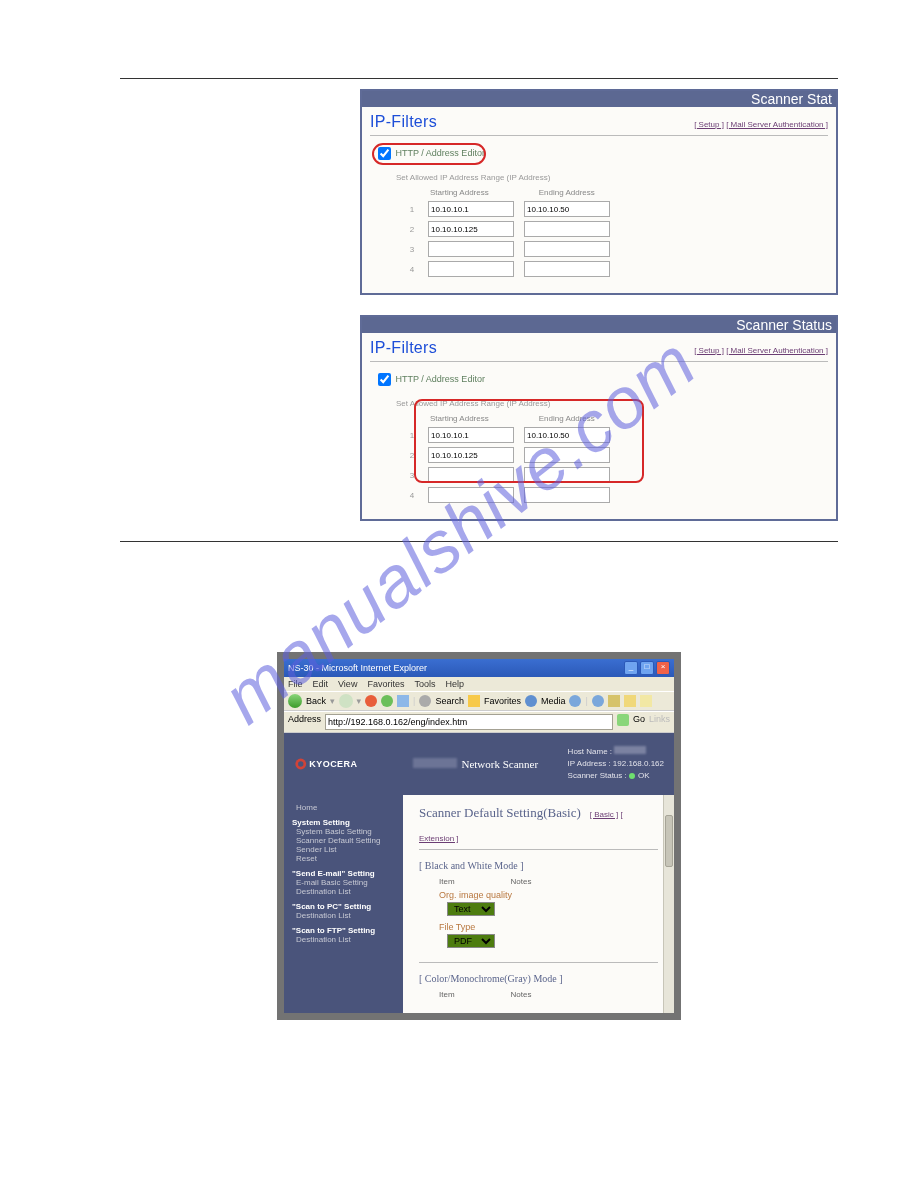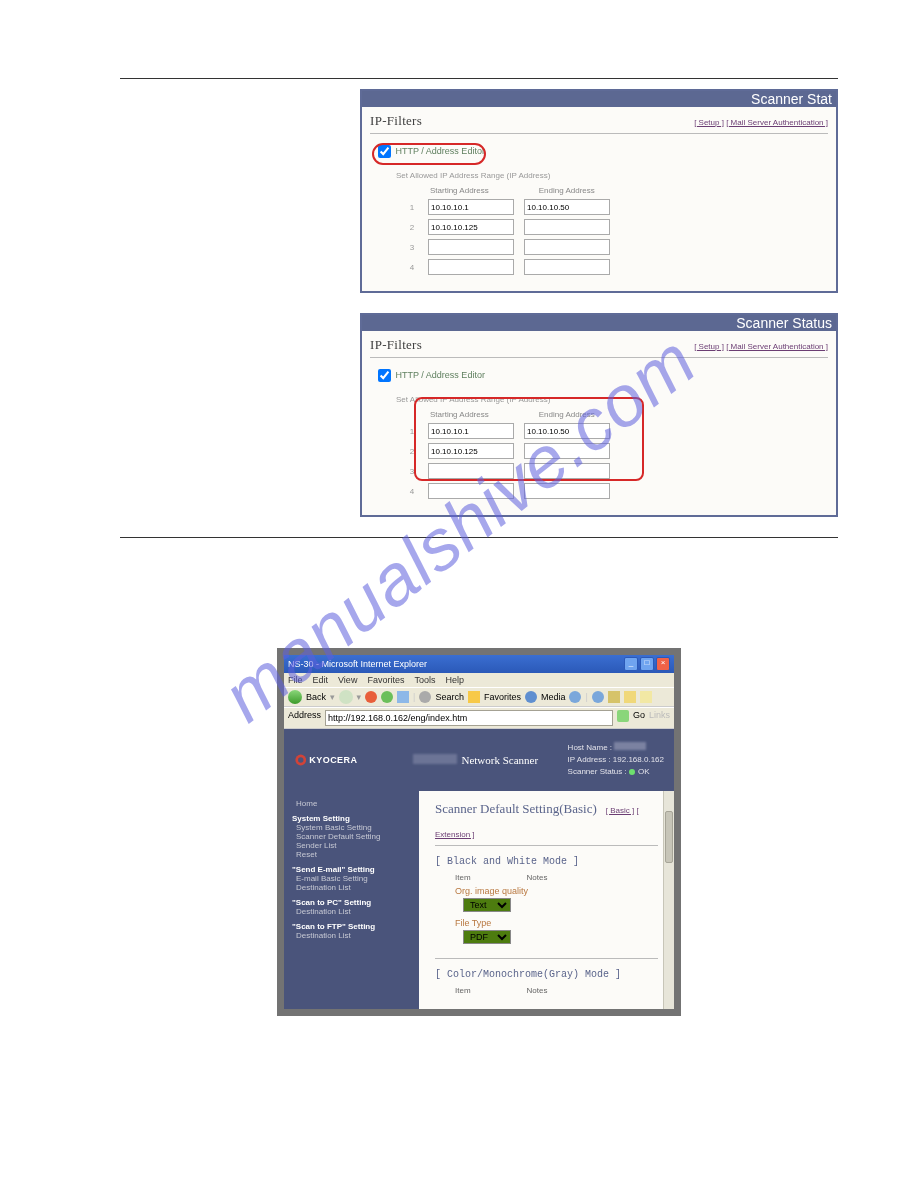--- a/index.html
+++ b/index.html
@@ -56,24 +56,23 @@
   }
   .title-row {
     display: flex;
     justify-content: space-between;
     align-items: baseline;
     border-bottom: 1px solid #bbb;
     padding-bottom: 4px;
     margin-bottom: 8px;
   }
   .title-ip {
-    color: #404040;
-    font-size: 13px;
+    color: #1d4ed8;
+    font-size: 16px;
     letter-spacing: 0.3px;
-    font-family: Liberation Serif, serif;
   }
   .title-links {
     font-size: 8px;
     color: #6b3d73;
   }
   .title-links a {
     color: #6b3d73;
     text-decoration: underline;
   }
   .chk-title {
@@ -273,21 +272,21 @@
   .br-left {
     width: 105px;
     padding: 70px 6px 10px 8px;
     color: #e6e6e6;
     font-size: 8px;
   }
   .br-left .grp-title { color: #fff; font-weight: bold; margin-top: 6px; font-size: 8px; }
   .br-left .itm { color: #c7c9d4; padding-left: 4px; }
   .br-right {
     flex: 1;
-    margin: 62px 0 0 16px;
+    margin: 62px 0 0 0;
     background: #fcfbf8;
     padding: 10px 16px;
     position: relative;
   }
   .br-right .scrollbar {
     position: absolute;
     right: 0; top: 0; bottom: 0;
     width: 10px;
     background: #e7e5d9;
     border-left: 1px solid #c7c5b8;
@@ -309,21 +308,21 @@
     font-size: 13px;
     display: inline-block;
   }
   .br-right .ext-links {
     color: #6b3d73;
     font-size: 8px;
     margin-left: 6px;
   }
   .br-right .ext-links a { color: #6b3d73; text-decoration: underline; }
   .br-right .divider { border-top: 1px solid #bbb; margin: 6px 0 10px 0; }
-  .mode-title { font-family: Liberation Mono, monospace; color: #5a648b; font-size: 10px; margin: 6px 0; }
+  .mode-title { font-family: Liberation Serif, serif; color: #5a648b; font-size: 10px; margin: 6px 0; }
   .mode-hdr { display:flex; color:#666; font-size:8px; padding-left: 20px; gap: 56px; margin-bottom: 4px;}
   .field-label { color: #b87840; font-size: 9px; padding-left: 20px; margin-bottom: 2px; }
   .field-select {
     margin-left: 28px;
     font-size: 9px;
     height: 14px;
     padding: 0 2px;
     border: 1px solid #888;
     background: #4d7c0f;
     width: 48px;

